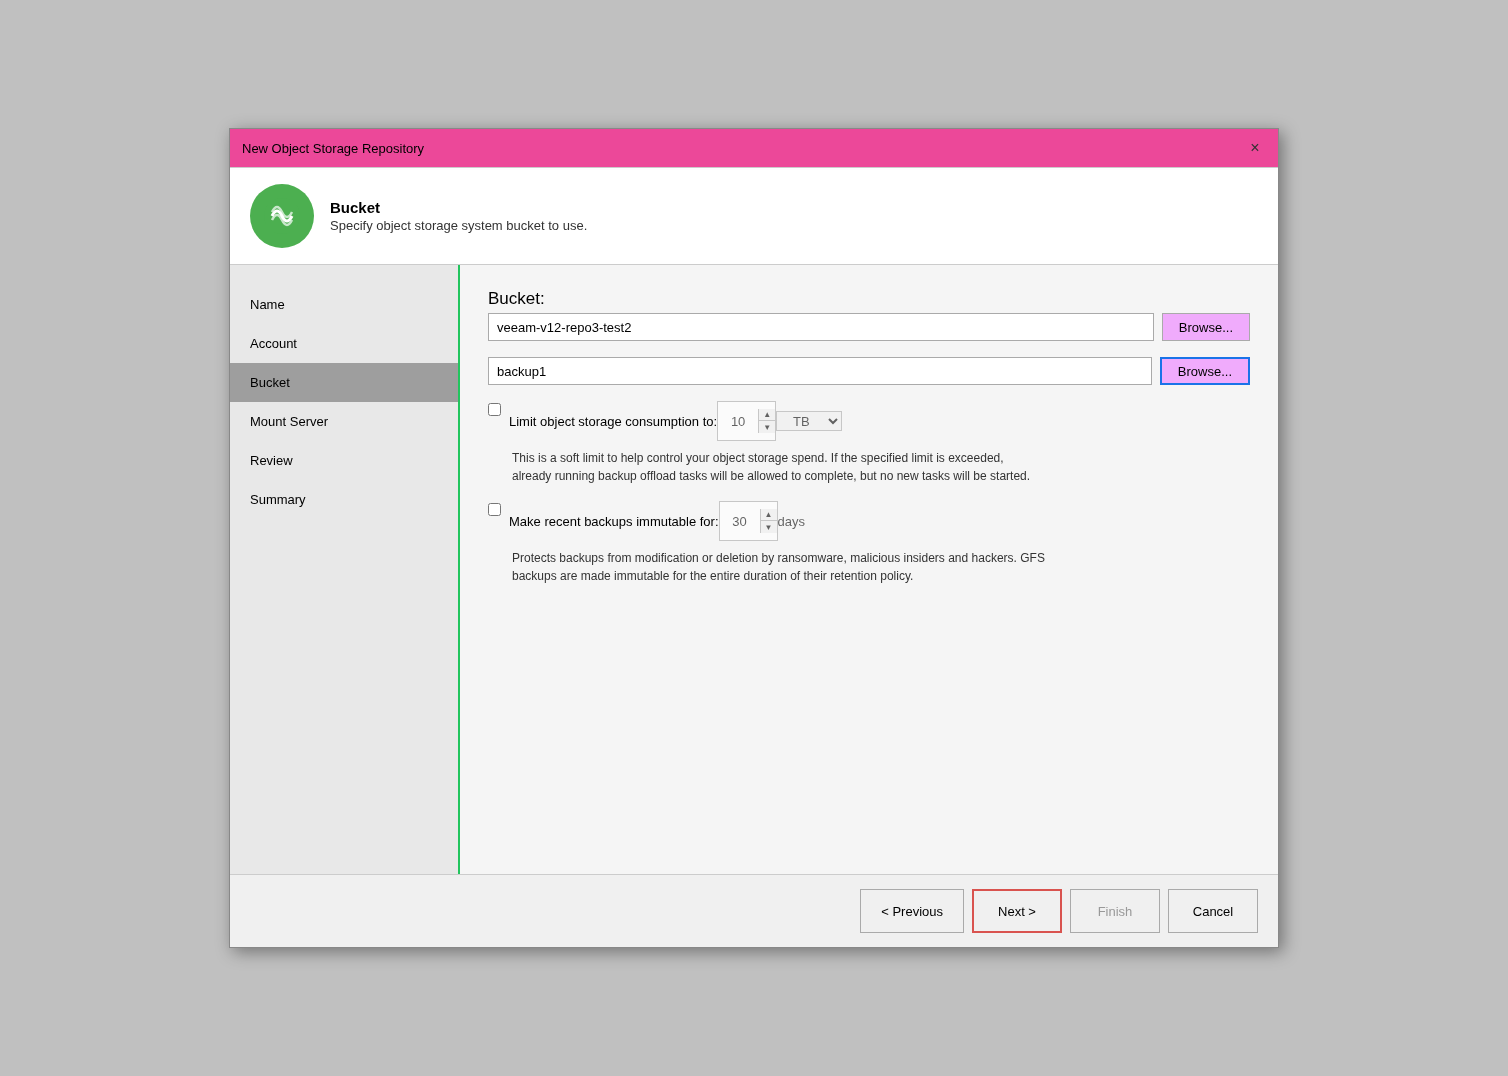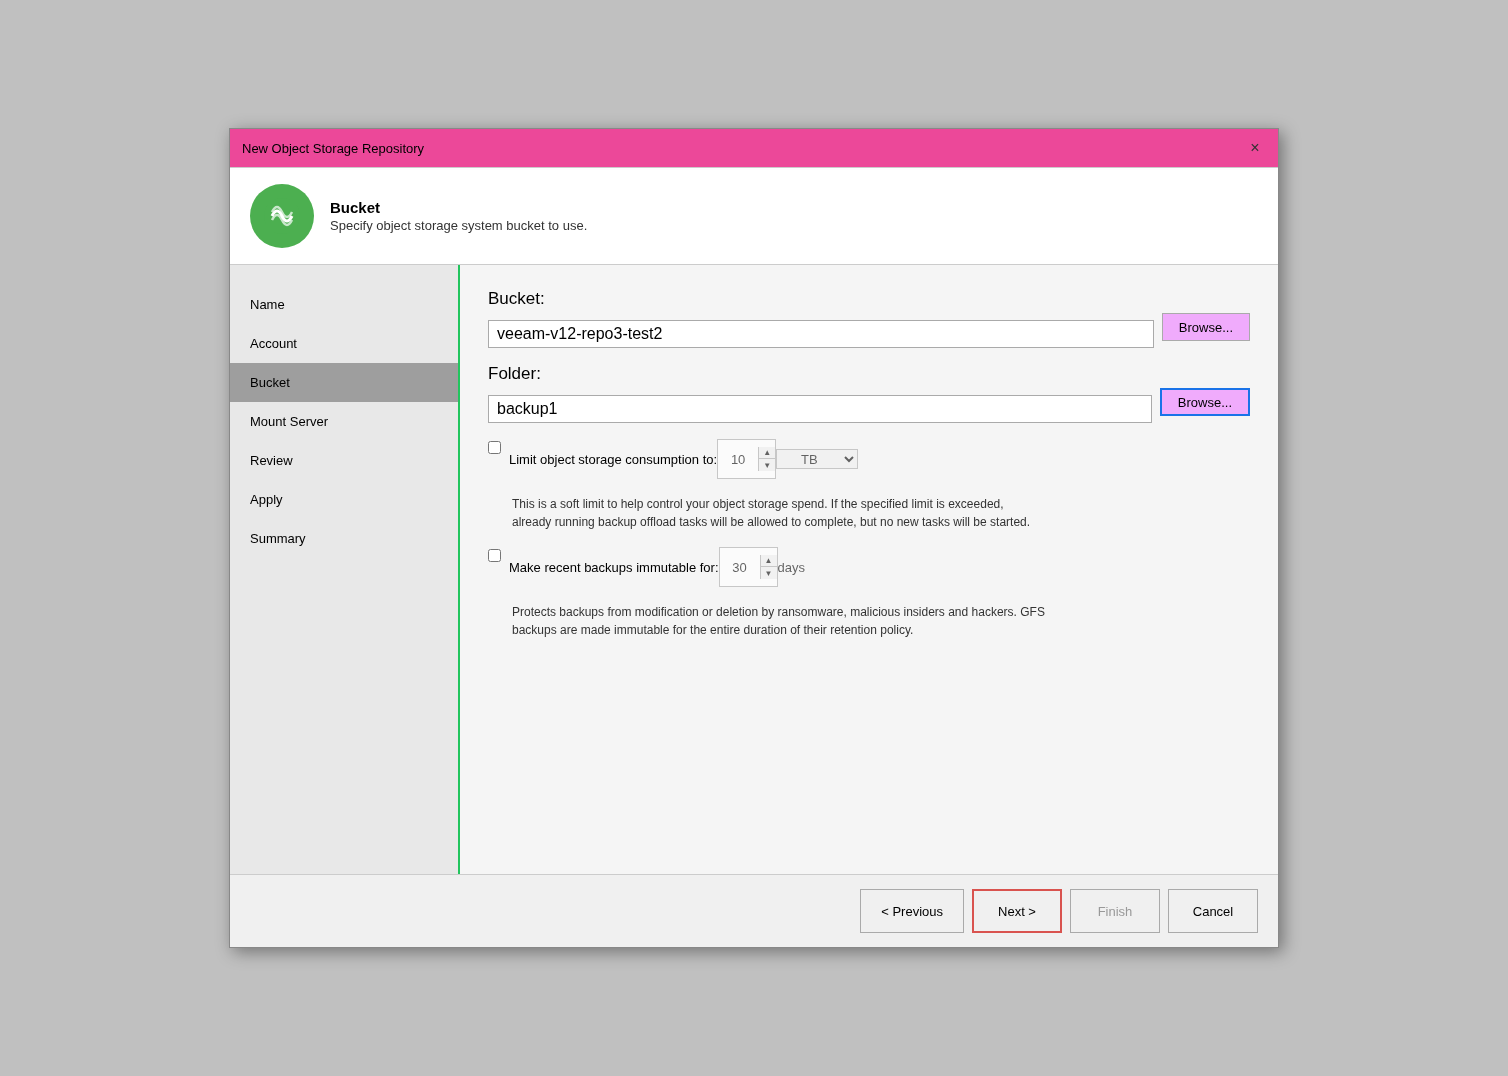--- a/index.html
+++ b/index.html
@@ -116,23 +116,22 @@
     .input-row {
       display: flex;
       gap: 8px;
       align-items: stretch;
     }
     .text-input {
       flex: 1;
       height: 28px;
       border: 1px solid #aaa;
       padding: 0 8px;
-      font-size: 16px;
+      font-size: 13px;
       background: #fff;
-      margin-top: 7px;
     }
     .browse-btn {
       height: 28px;
       padding: 0 16px;
       border: 1px solid #aaa;
       background: #f0abfc;
       cursor: pointer;
       font-size: 13px;
       white-space: nowrap;
     }
@@ -188,29 +187,29 @@
       align-items: center;
       justify-content: center;
       padding: 0;
     }
     .spin-up { border-bottom: 1px solid #aaa; }
     .unit-select {
       height: 20px;
       border: 1px solid #aaa;
       background: #f0f0f0;
       font-size: 13px;
-      padding: 0 20px;
+      padding: 0 12px;
       cursor: pointer;
       min-width: 60px;
     }
     .hint-text {
       font-size: 12px;
       color: #333;
       margin-left: 24px;
-      margin-top: 16px;
+      margin-top: 8px;
       margin-bottom: 8px;
       line-height: 1.5;
     }
     .disabled-control {
       opacity: 0.6;
     }
     .footer {
       padding: 14px 20px;
       background: #f0f0f0;
       border-top: 1px solid #ccc;
@@ -279,39 +278,35 @@
       <div class="sidebar-item active">
         <span>Bucket</span>
       </div>
       <div class="sidebar-item">
         <span>Mount Server</span>
       </div>
       <div class="sidebar-item">
         <span>Review</span>
       </div>
       <div class="sidebar-item">
-        <span>Apply</span>
-      </div>
-      <div class="sidebar-item">
         <span>Summary</span>
       </div>
     </div>
 
     <div class="main-panel">
 
       <div class="form-group">
         <label class="form-label">Bucket:</label>
         <div class="input-row">
           <input type="text" class="text-input" value="veeam-v12-repo3-test2" style="">
           <button class="browse-btn">Browse...</button>
         </div>
       </div>
 
       <div class="form-group">
-        <label class="form-label">Folder:</label>
         <div class="input-row">
           <input type="text" class="text-input" value="backup1" style="">
           <button class="browse-btn blue-border">Browse...</button>
         </div>
       </div>
 
       <div class="option-row">
         <input type="checkbox" id="limit-check" style="">
         <div class="inline-options">
           <label class="option-label" for="limit-check">Limit object storage consumption to:</label>

